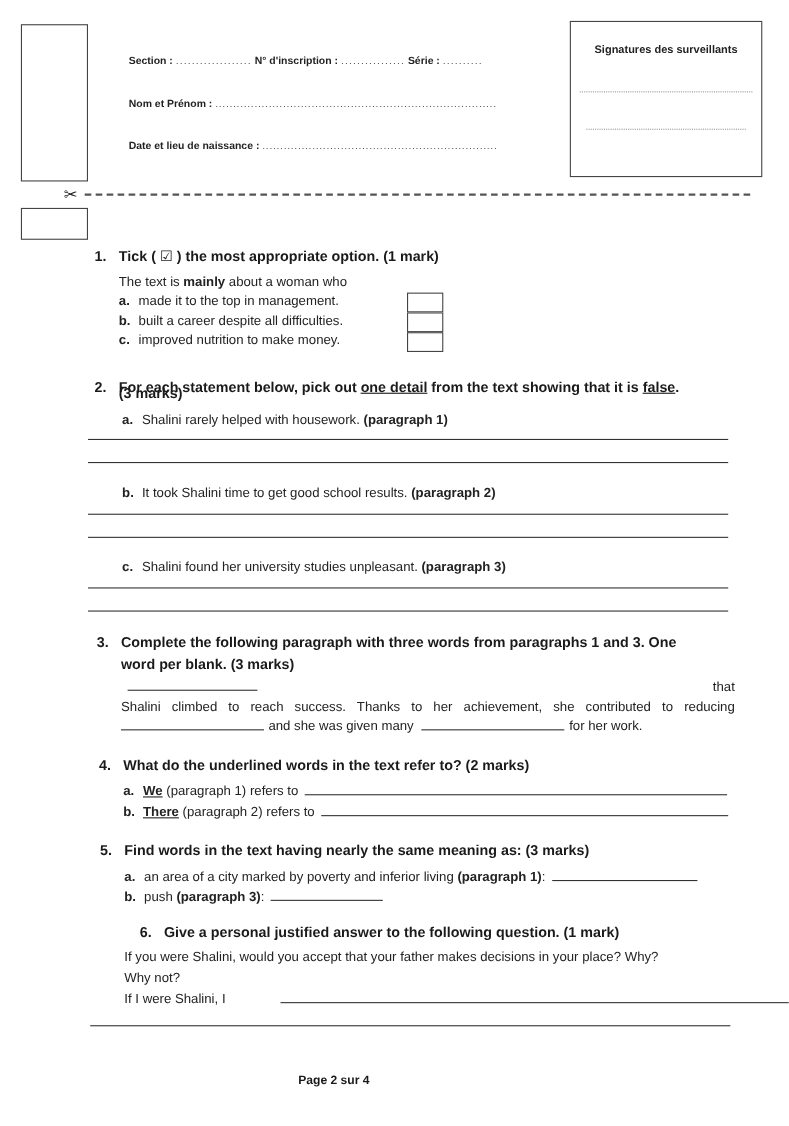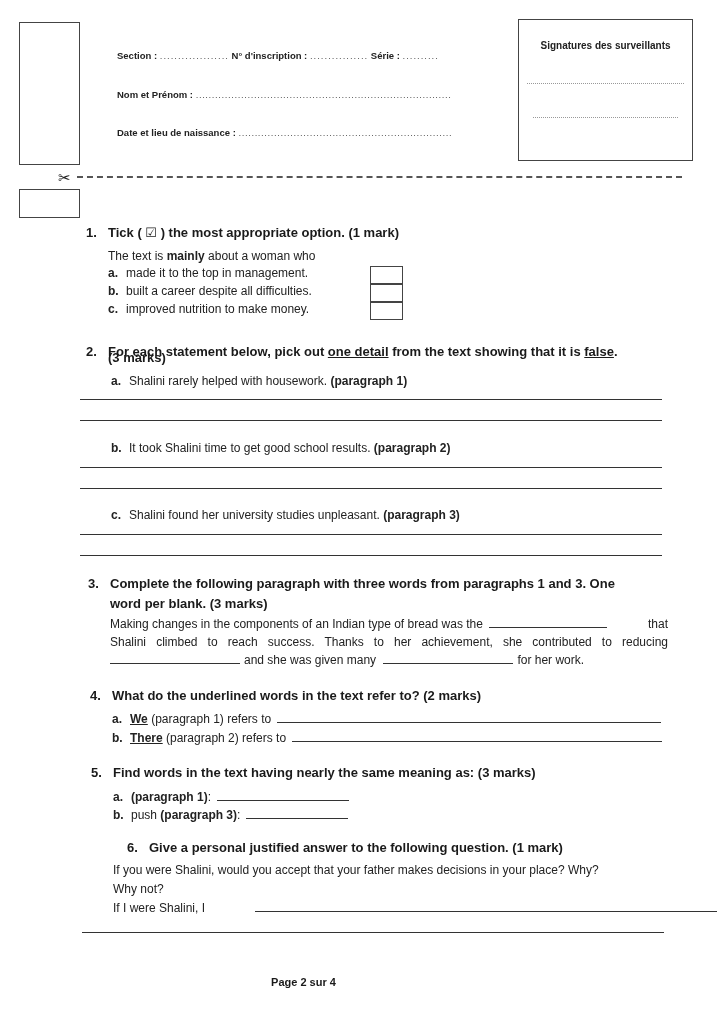--- a/index.html
+++ b/index.html
@@ -118,21 +118,20 @@
 </div>
 <div class="abs ans-line" style="left:80px; top:534px; width:582px;"></div>
 <div class="abs ans-line" style="left:80px; top:555px; width:582px;"></div>
 
 <div class="abs q-title" style="left:57px; top:576px;">
   <span class="q-num">3.</span><span>Complete the following paragraph with three words from paragraphs 1 and 3. One</span>
 </div>
 <div class="abs q-title" style="left:79px; top:596px;">word per blank. (3 marks)</div>
 
 <div class="abs body-txt" style="left:79px; top:617px; width:589px; display:flex; align-items:baseline;">
-  <span>Making changes in the components of an Indian type of bread was the</span>
   <span class="blank" style="width:118px; margin:0 6px;"></span>
   <span style="margin-left:auto;">that</span>
 </div>
 <div class="abs justify" style="left:79px; top:635px; width:589px;">Shalini climbed to reach success. Thanks to her achievement, she contributed to reducing</div>
 <div class="abs body-txt" style="left:79px; top:653px;">
   <span class="blank" style="width:130px; margin-right:4px;"></span><span>and she was given many</span>
   <span class="blank" style="width:130px; margin:0 4px;"></span><span>for her work.</span>
 </div>
 
 <div class="abs q-title" style="left:59px; top:688px;">
@@ -149,20 +148,21 @@
     <span class="b u">There</span>
     <span style="white-space:pre;"> (paragraph 2) refers to</span>
   <span class="blank" style="width:370px; margin-left:6px;"></span>
 </div>
 
 <div class="abs q-title" style="left:60px; top:765px;">
   <span class="q-num">5.</span><span>Find words in the text having nearly the same meaning as: (3 marks)</span>
 </div>
 <div class="abs body-txt" style="left:82px; top:790px; display:flex; align-items:baseline;">
   <span class="lbl">a.</span>
+    <span style="white-space:pre;">an area of a city marked by poverty and inferior living </span>
     <span class="b">(paragraph 1)</span>
     <span>:</span>
   <span class="blank" style="width:132px; margin-left:6px;"></span>
 </div>
 <div class="abs body-txt" style="left:82px; top:808px; display:flex; align-items:baseline;">
   <span class="lbl">b.</span>
     <span style="white-space:pre;">push </span>
     <span class="b">(paragraph 3)</span>
     <span>:</span>
   <span class="blank" style="width:102px; margin-left:6px;"></span>

